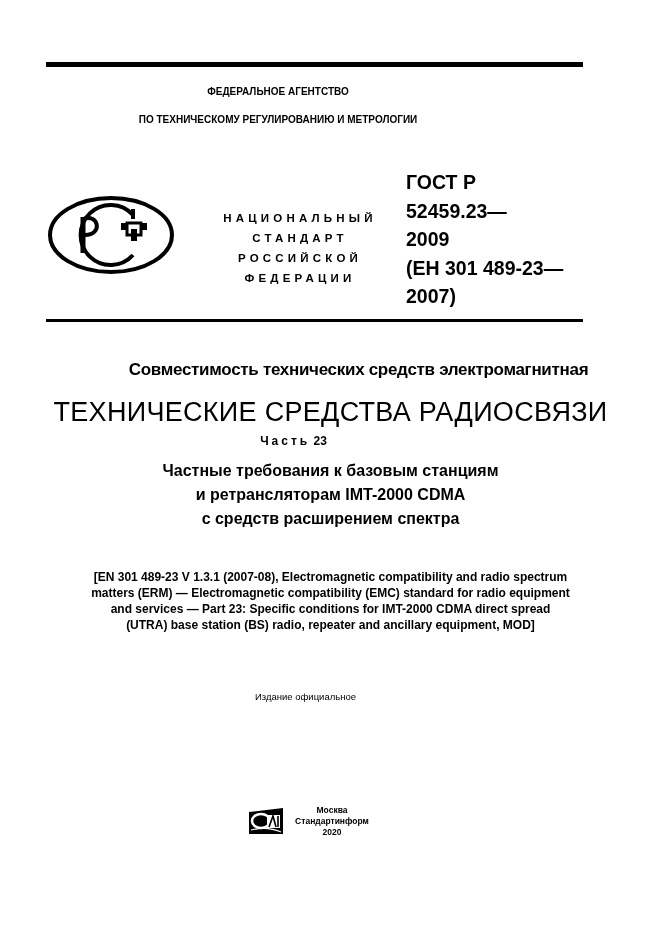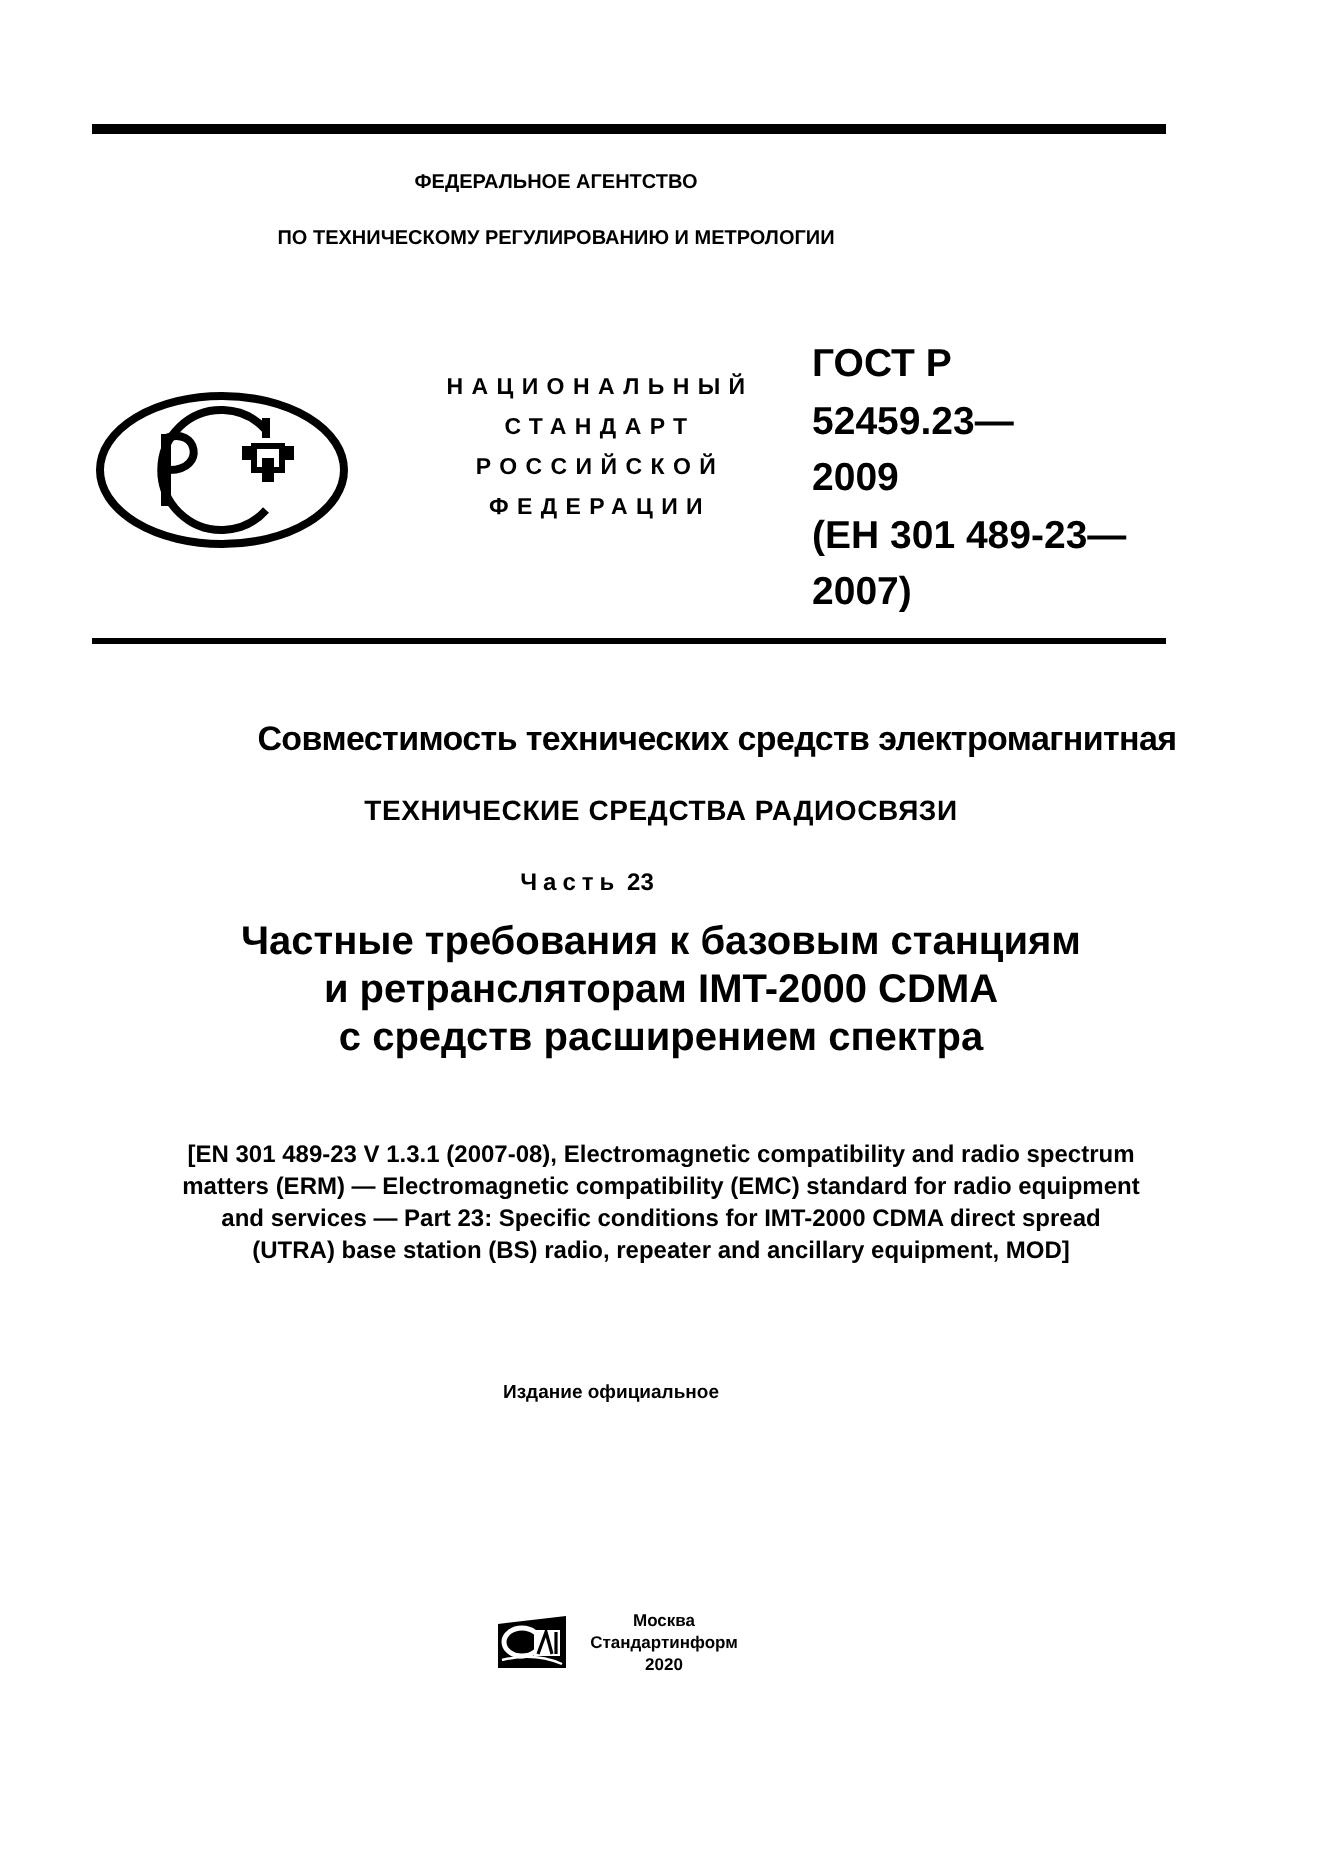--- a/index.html
+++ b/index.html
@@ -2,29 +2,29 @@
 <html><head>
 <meta charset="utf-8">
 <style>
   html, body { margin:0; padding:0; background:#ffffff; }
   body { width:661px; height:935px; position:relative; overflow:hidden; font-family:"Liberation Sans", sans-serif; color:#000; }
   .abs { position:absolute; }
   .rule-top { left:46px; top:62px; width:537px; height:5px; background:#000; }
   .rule-mid { left:46px; top:319px; width:537px; height:3px; background:#000; }
   .agency { left:0; width:556px; text-align:center; font-weight:bold; font-size:10px; }
   .logo { left:47px; top:195px; width:135px; height:80px; }
-  .natstd { left:205px; top:184px; width:190px; text-align:center; font-weight:bold; font-size:11.5px; letter-spacing:4.2px; line-height:20px; }
+  .natstd { left:205px; top:208px; width:190px; text-align:center; font-weight:bold; font-size:11.5px; letter-spacing:4.2px; line-height:20px; }
   .gost { left:406px; top:168px; font-weight:bold; font-size:19.5px; line-height:28.5px; }
   .title1 { left:0; top:360px; width:661px; text-align:center; font-weight:bold; font-size:17px; letter-spacing:-0.3px;padding-left:28px; }
-  .title2 { left:0; top:397px; width:661px; text-align:center; font-weight:bold; font-size:14px; letter-spacing:0.3px; }
+  .title2 { left:0; top:397px; width:661px; text-align:center; font-weight:normal; font-size:27px; letter-spacing:0.3px; }
   .part { left:0; top:434px; width:587px; text-align:center; font-weight:bold; font-size:12px; }
   .part .word { letter-spacing:3px; }
-  .subtitle { left:60px; top:459px; width:541px; text-align:center; font-weight:bold; font-size:20px; line-height:24px; }
+  .subtitle { left:60px; top:459px; width:541px; text-align:center; font-weight:bold; font-size:16px; line-height:24px; }
   .en { left:30px; top:569px; width:601px; text-align:center; font-weight:bold; font-size:12px; line-height:16px; }
-  .edition { left:0; top:691px; width:611px; text-align:center; font-weight:bold; font-size:9.5px; }
+  .edition { left:0; top:691px; width:611px; text-align:center; font-weight:normal; font-size:9.5px; }
   .pub-logo { left:247px; top:806px; width:40px; height:30px; }
   .pub { left:292px; top:805px; width:80px; text-align:center; font-weight:bold; font-size:8.5px; line-height:11px; }
 </style>
 </head>
 <body>
 
 <div class="abs rule-top"></div>
 
 <div class="abs agency" style="top:86px;">ФЕДЕРАЛЬНОЕ АГЕНТСТВО</div>
 <div class="abs agency" style="top:114px;">ПО ТЕХНИЧЕСКОМУ РЕГУЛИРОВАНИЮ И МЕТРОЛОГИИ</div>

